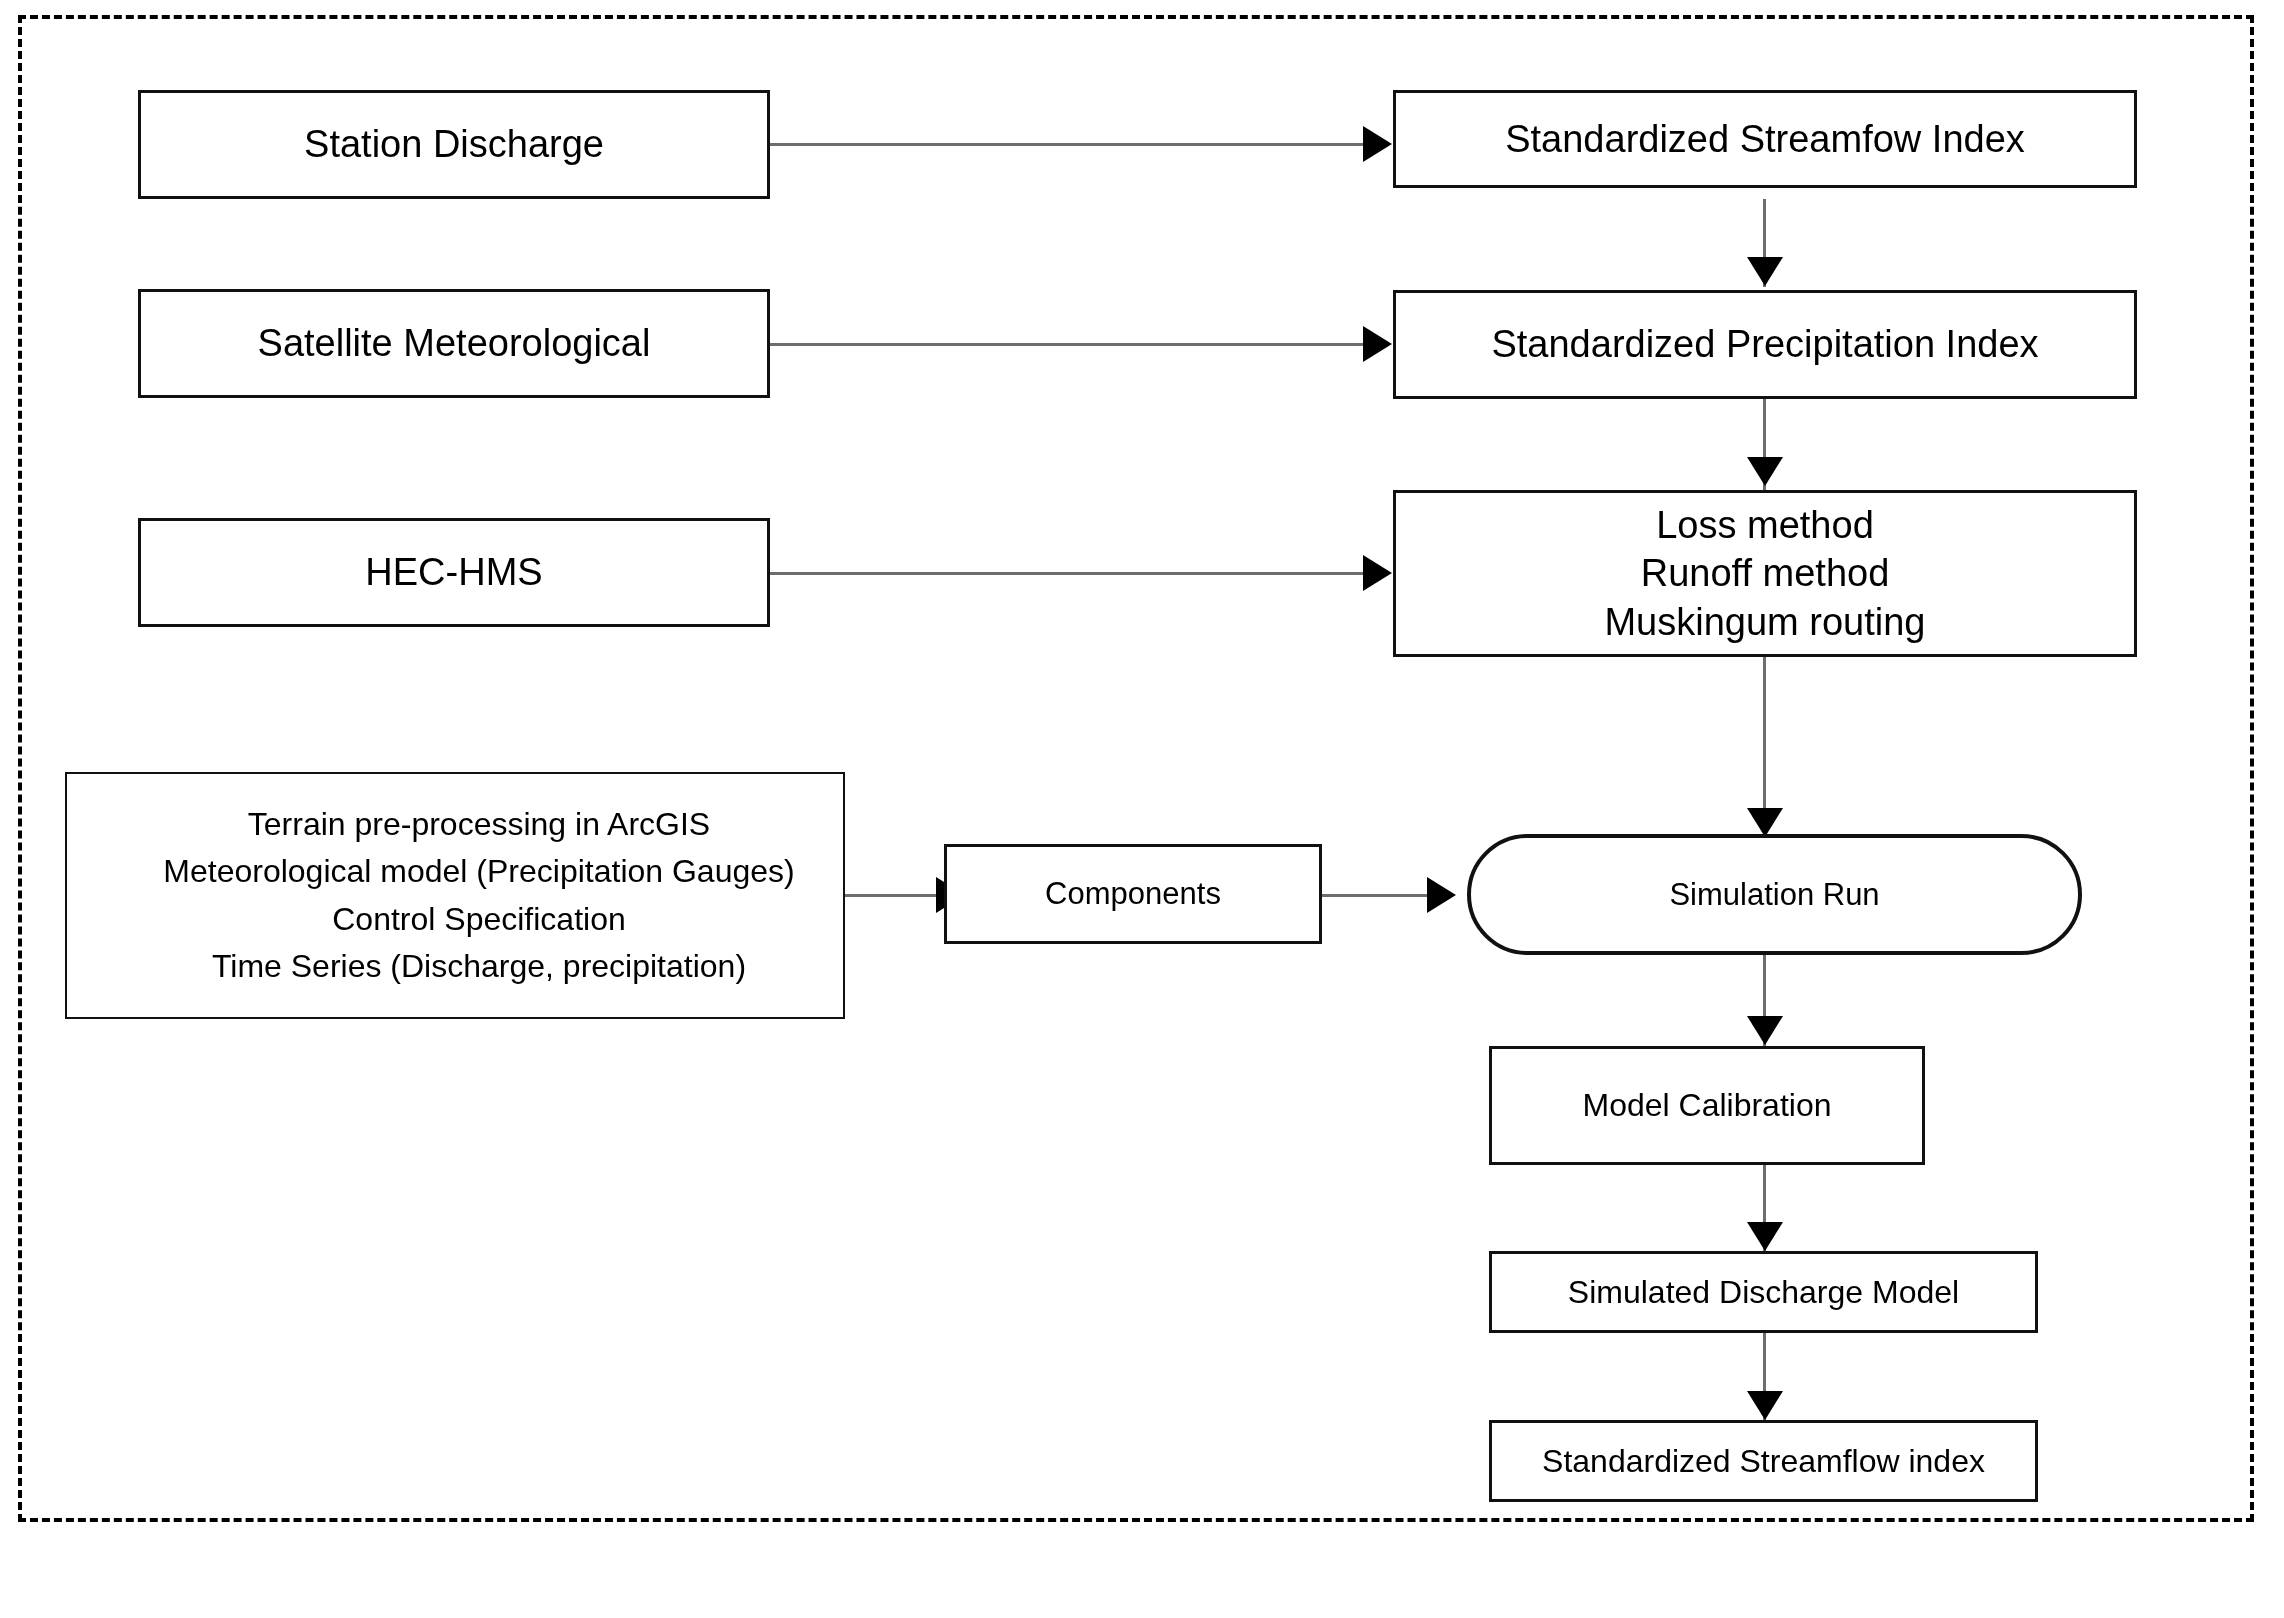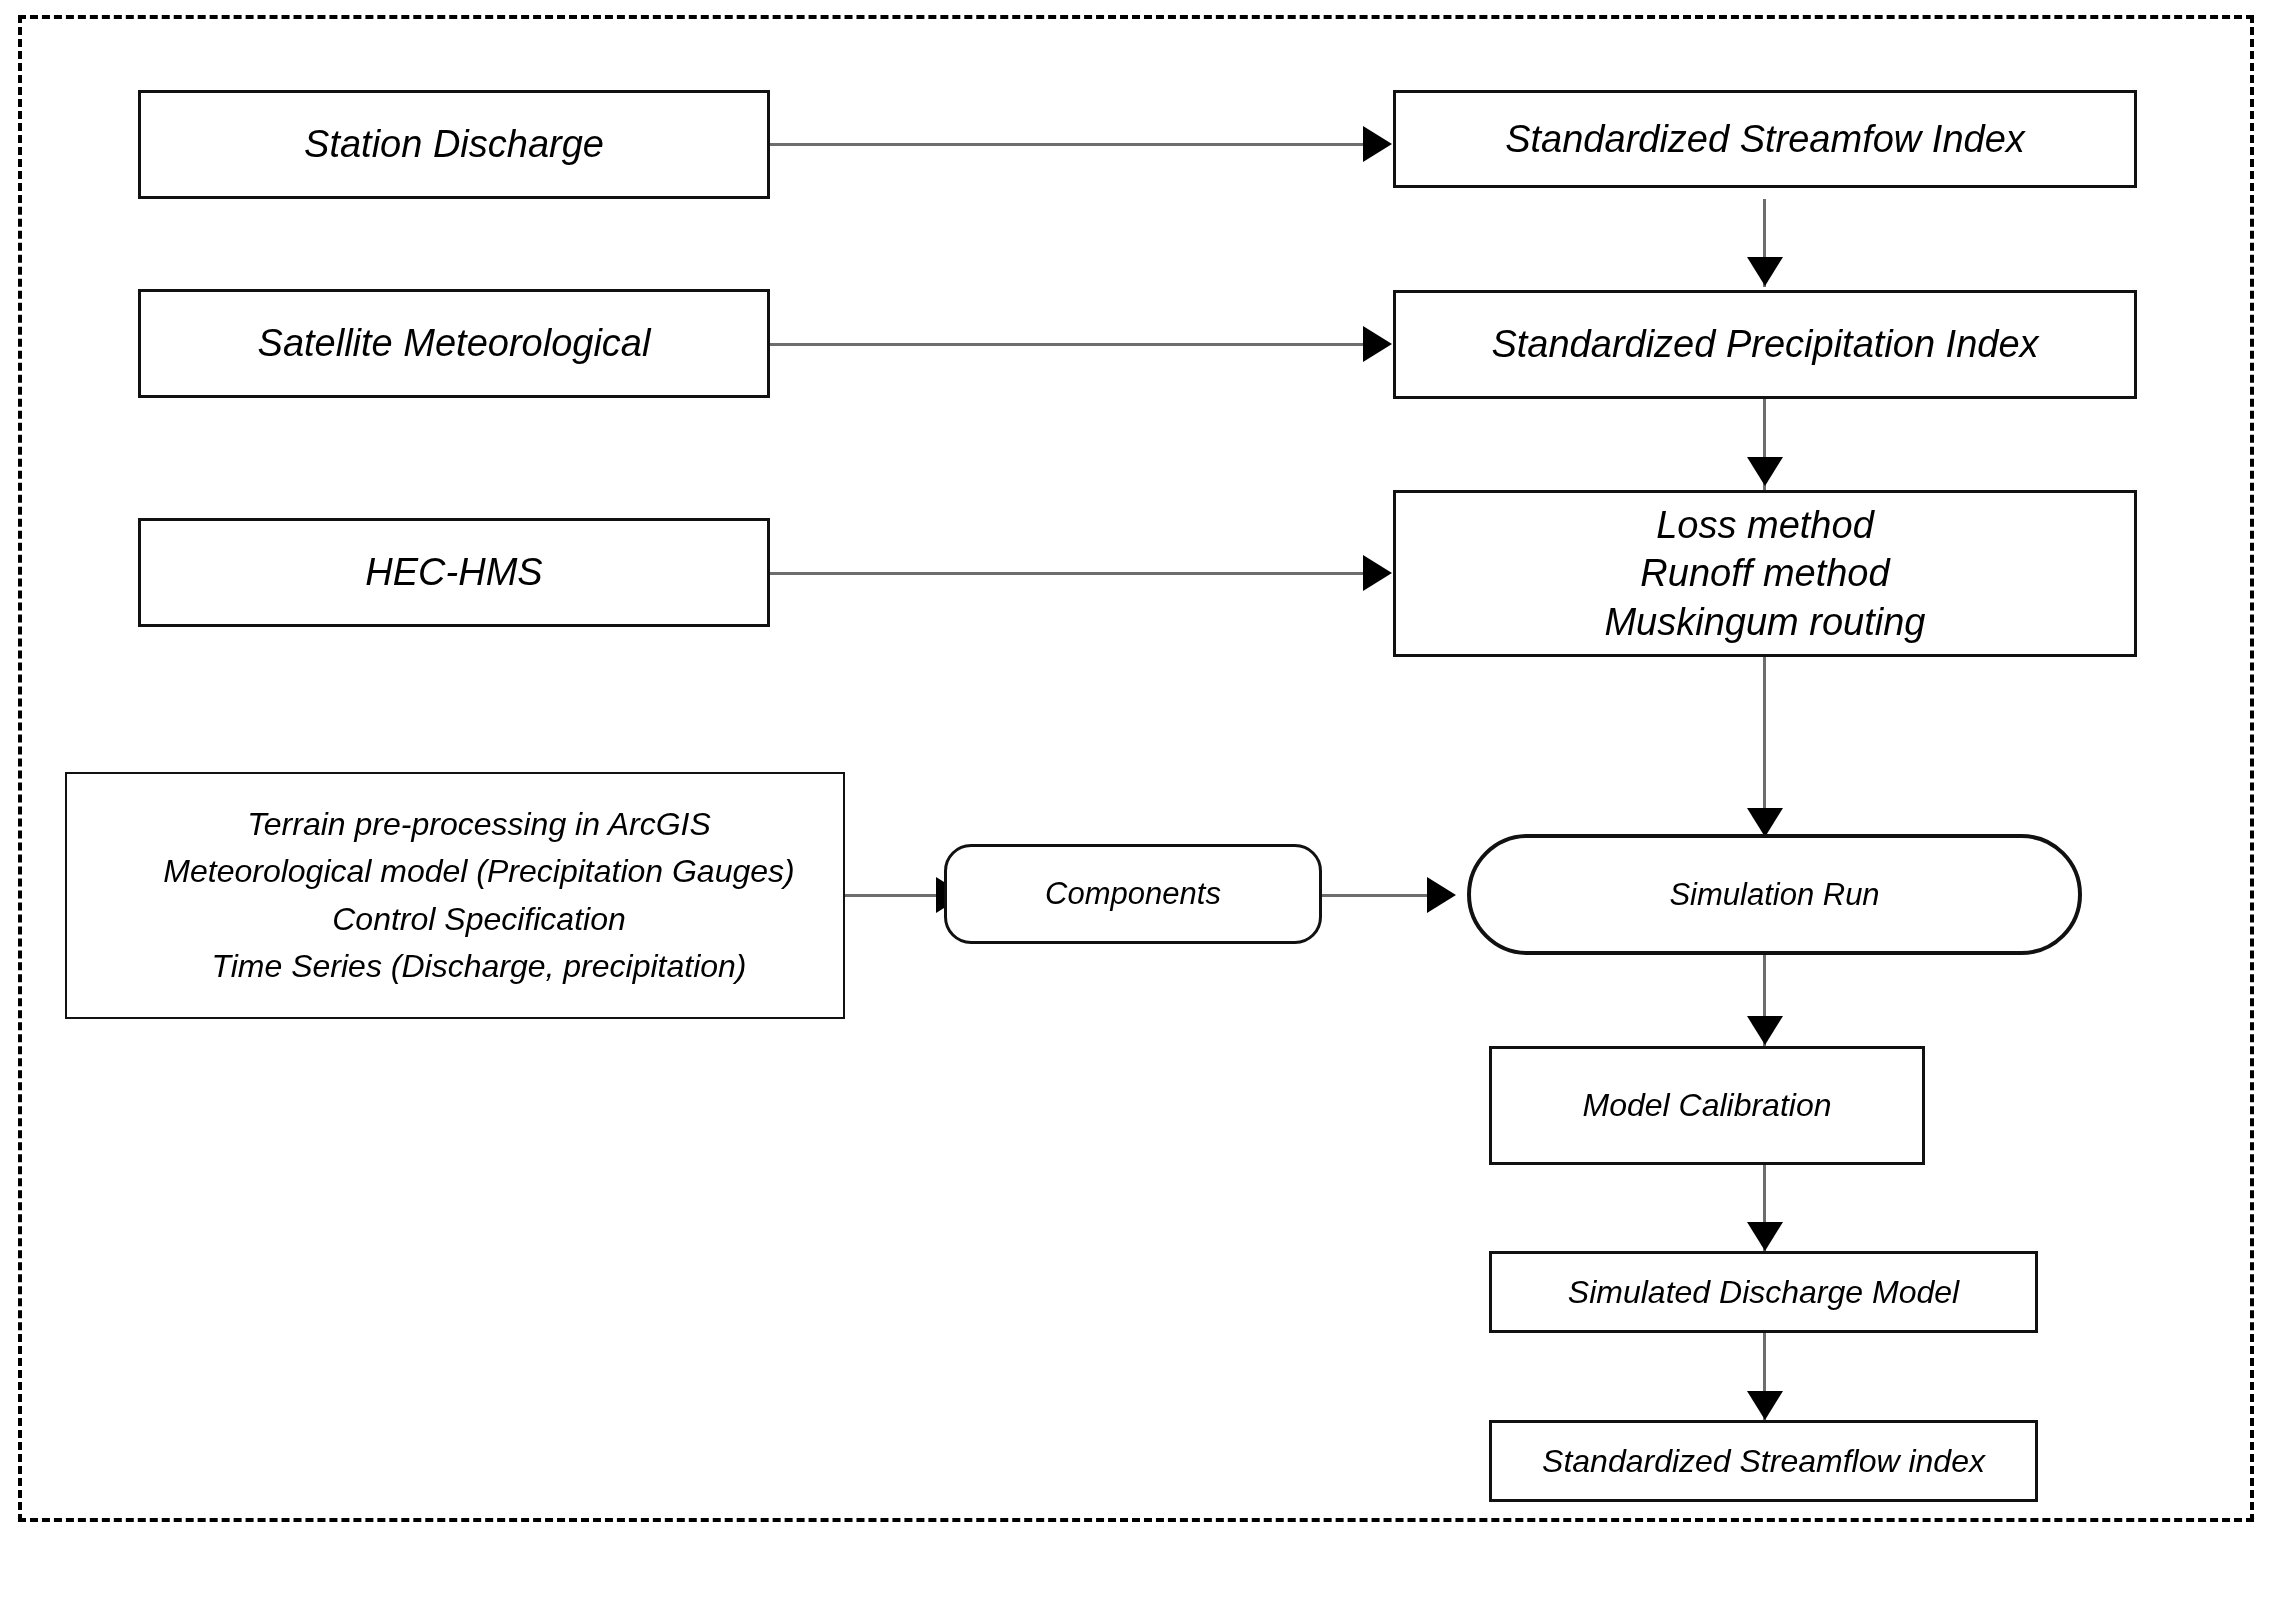--- a/index.html
+++ b/index.html
@@ -33,21 +33,20 @@
     box-sizing: border-box;
     background: #ffffff;
     border: 3.5px solid #111111;
     display: flex;
     align-items: center;
     justify-content: center;
     text-align: center;
     color: #000000;
     line-height: 1.28;
     z-index: 3;
-    font-style: italic;
   }
   .node .label {
     display: block;
     width: 100%;
     white-space: pre-line;
   }
   .fs-big   { font-size: 38px; }
   .fs-mid   { font-size: 32px; }
   .fs-small { font-size: 31px; }
   .node.stadium {
@@ -161,21 +160,21 @@
 Muskingum routing</span>
   </div>
 
   <div class="node textblock" style="left:65px; top:772px; width:780px; height:247px;">
     <span class="label">Terrain pre-processing in ArcGIS
 Meteorological model (Precipitation Gauges)
 Control Specification
 Time Series (Discharge, precipitation)</span>
   </div>
 
-  <div class="node fs-small" style="left:944px; top:844px; width:378px; height:100px;border-radius:27px;">
+  <div class="node fs-small" style="left:944px; top:844px; width:378px; height:100px;">
     <span class="label">Components</span>
   </div>
 
   <div class="node stadium fs-small" style="left:1467px; top:834px; width:615px; height:121px;">
     <span class="label">Simulation Run</span>
   </div>
 
   <div class="node fs-mid" style="left:1489px; top:1046px; width:436px; height:119px;">
     <span class="label">Model Calibration</span>
   </div>

